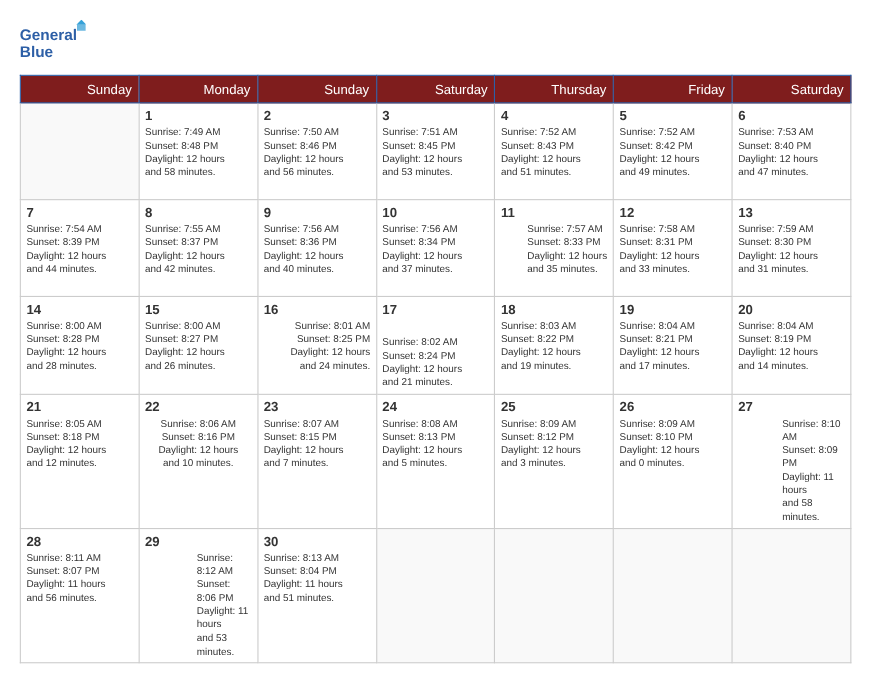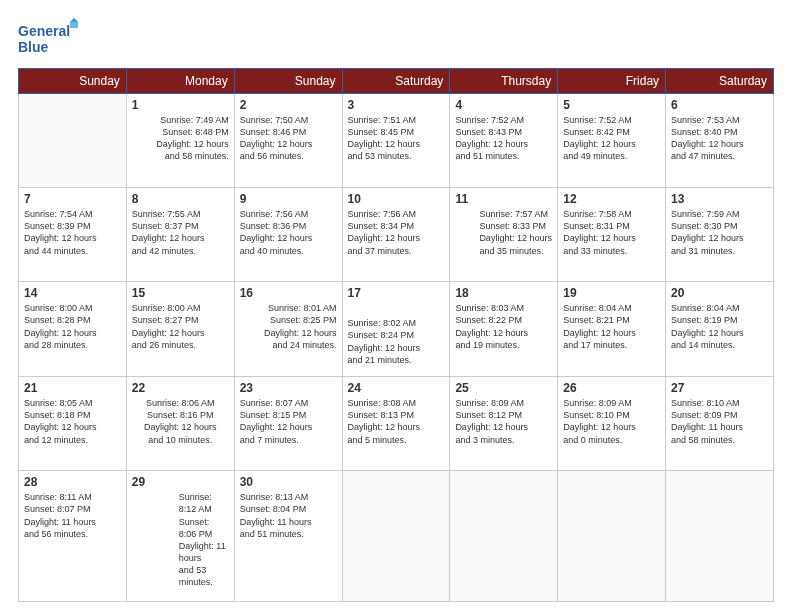--- a/index.html
+++ b/index.html
@@ -116,21 +116,21 @@
           <th class="day-header">Thursday</th>
           <th class="day-header">Friday</th>
           <th class="day-header">Saturday</th>
         </tr>
     </thead>
     <tbody id="calendar-body">
     <tr>
           <td class="empty-cell"></td>
           <td>
             <span class="day-num">1</span>
-            <div class="day-info" style="white-space: pre-line; text-align: right;">Sunrise: 7:49 AM
+            <div class="day-info" style="white-space: pre-line;">Sunrise: 7:49 AM
 Sunset: 8:48 PM
 Daylight: 12 hours
 and 58 minutes.</div>
           </td>
           <td>
             <span class="day-num">2</span>
             <div class="day-info" style="white-space: pre-line;">Sunrise: 7:50 AM
 Sunset: 8:46 PM
 Daylight: 12 hours
 and 56 minutes.</div>
@@ -304,21 +304,21 @@
           </td>
           <td>
             <span class="day-num">26</span>
             <div class="day-info" style="white-space: pre-line;">Sunrise: 8:09 AM
 Sunset: 8:10 PM
 Daylight: 12 hours
 and 0 minutes.</div>
           </td>
           <td>
             <span class="day-num">27</span>
-            <div class="day-info" style="white-space: pre-line;">Sunrise: 8:10 AM
+            <div class="day-info" style="white-space: pre-line; margin-left: 40px;">Sunrise: 8:10 AM
 Sunset: 8:09 PM
 Daylight: 11 hours
 and 58 minutes.</div>
           </td>
         </tr>
         <tr>
           <td>
             <span class="day-num">28</span>
             <div class="day-info" style="white-space: pre-line;">Sunrise: 8:11 AM
 Sunset: 8:07 PM

